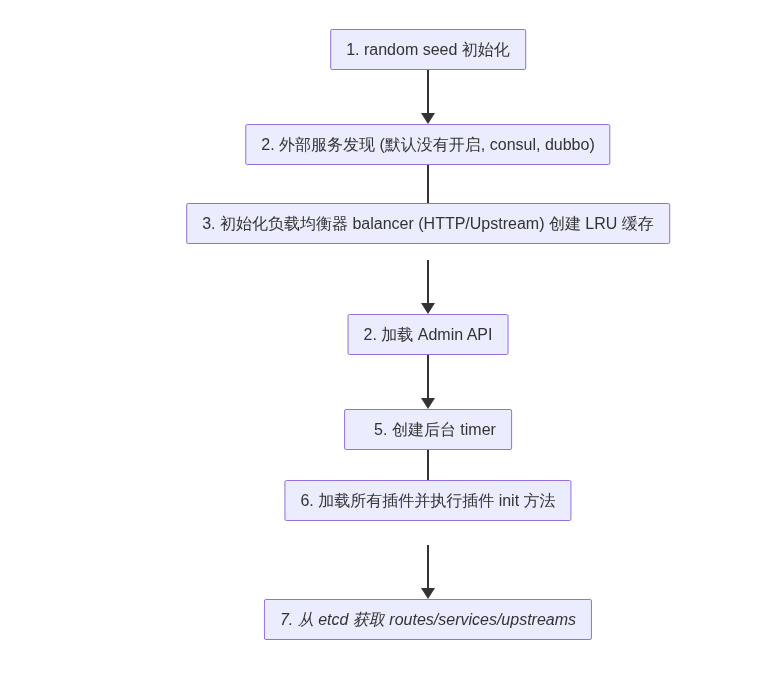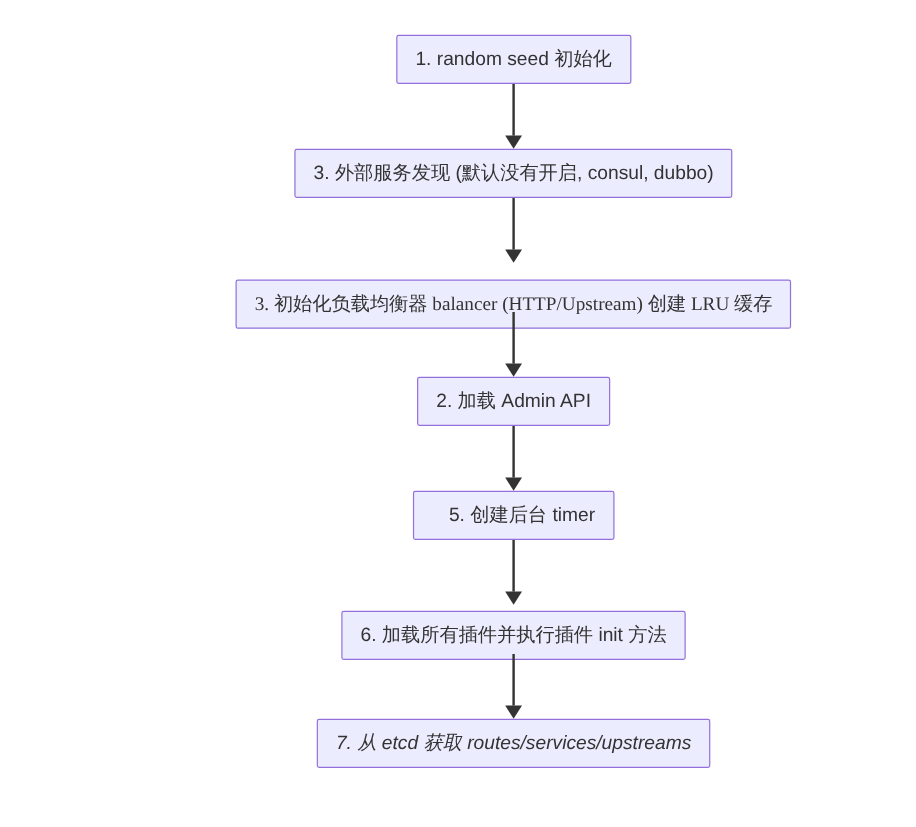--- a/index.html
+++ b/index.html
@@ -38,24 +38,24 @@
     padding: 0 15px;
     background: #ECECFF;
     border: 1px solid #9370DB;
     border-radius: 2px;
     color: #333333;
     font-size: 16px;
     line-height: 1;
   }
   .node-1 { top: 29px; }
   .node-2 { top: 124px; }
-  .node-3 { top: 233px; font-family: Liberation Serif, serif; }
+  .node-3 { top: 203px; }
   .node-4 { top: 314px; }
   .node-5 { top: 409px; padding-left: 29px; }
-  .node-6 { top: 509px; }
+  .node-6 { top: 480px; }
   .node-7 { top: 599px; font-style: italic; }
 
   .flow-arrow {
     position: absolute;
     left: 380px;
     transform: translateX(-50%);
     width: 14px;
     height: 54px;
     display: flex;
     flex-direction: column;
@@ -88,21 +88,21 @@
   <div class="flow-node node-1">
     <span>1. random seed 初始化</span>
   </div>
 
   <div class="flow-arrow arrow-1">
     <div class="shaft"></div>
     <div class="head"></div>
   </div>
 
   <div class="flow-node node-2">
-    <span>3. 外部服务发现 (默认没有开启, consul, dubbo)</span>
+    <span>2. 外部服务发现 (默认没有开启, consul, dubbo)</span>
   </div>
 
   <div class="flow-arrow arrow-2">
     <div class="shaft"></div>
     <div class="head"></div>
   </div>
 
   <div class="flow-node node-3">
     <span>3. 初始化负载均衡器 balancer (HTTP/Upstream) 创建 LRU 缓存</span>
   </div>

